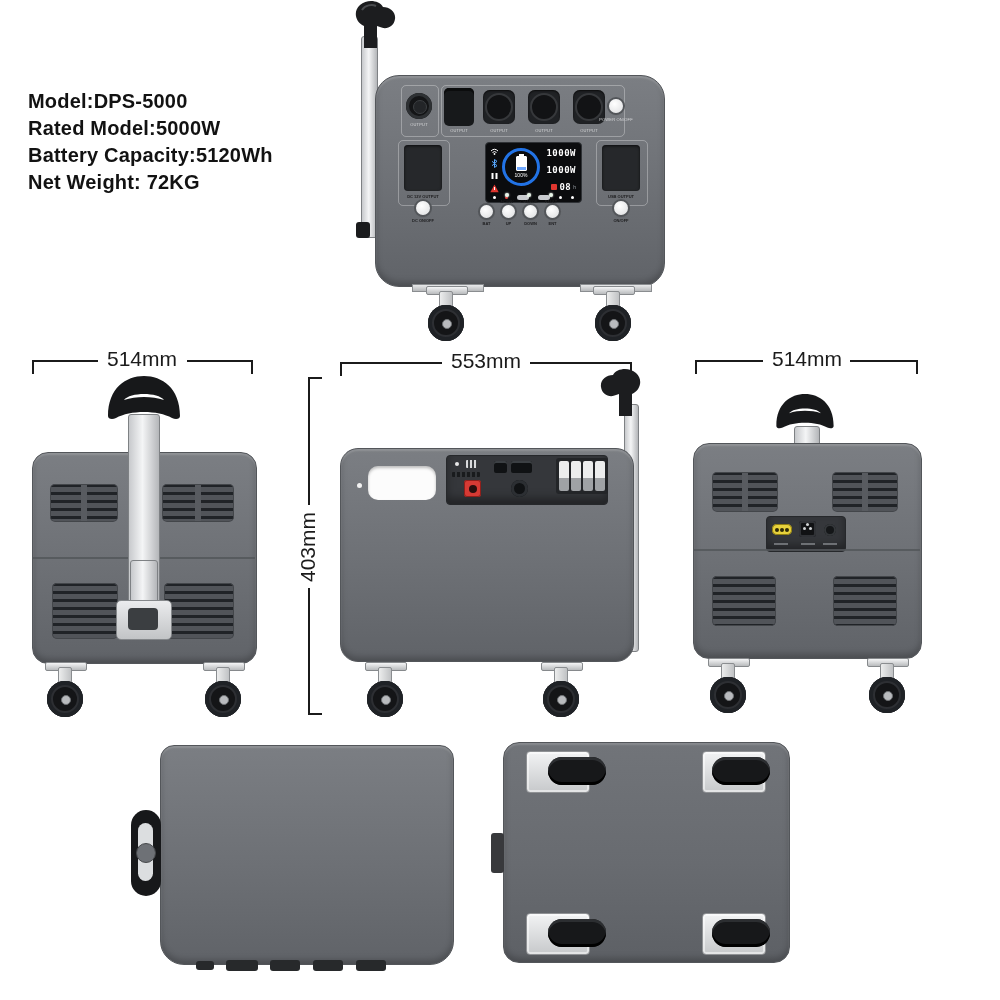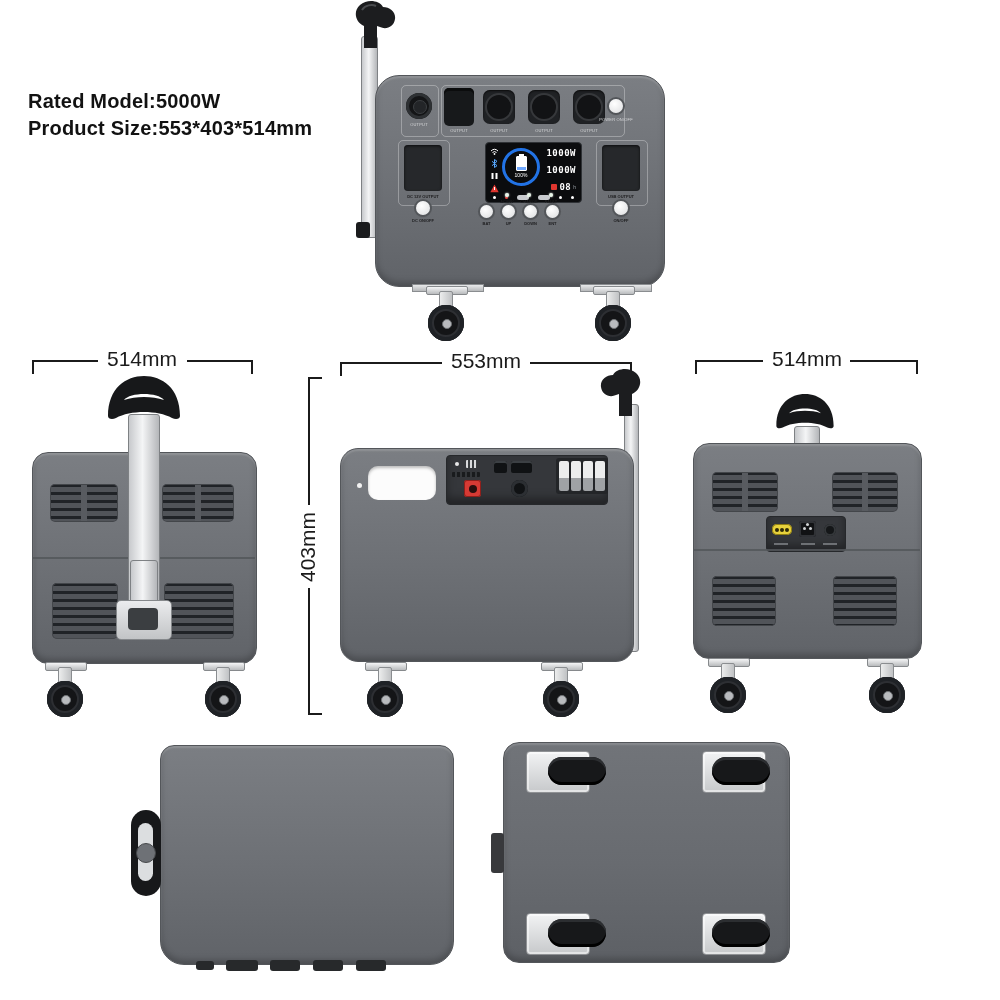--- a/index.html
+++ b/index.html
@@ -86,22 +86,24 @@
   .breakers{position:absolute;background:#232528;border-radius:3px;display:flex;gap:2px;padding:3px;}
   .breakers span{flex:1;background:linear-gradient(180deg,#eceded 0 55%,#9fa2a5 55%);border-radius:2px;}
   .portbar{position:absolute;height:2px;background:#9a9da1;opacity:.6;}
 </style>
 </head>
 <body>
 
 <div id="canvas">
 
   <div class="specs">
+    <div class="spec-line">Model:DPS-5000</div>
     <div class="spec-line">Rated Model:5000W</div>
-    <div class="spec-line">Product Size:553*403*514mm</div>
+    <div class="spec-line">Battery Capacity:5120Wh</div>
+    <div class="spec-line">Net Weight: 72KG</div>
   </div>
 
   <div>
     <div class="pole" style="left:361px;top:36px;width:15px;height:200px;"></div>
     <div class="abs" style="left:356px;top:222px;width:14px;height:16px;background:#1a1b1d;border-radius:3px;"></div>
     <svg class="abs" style="left:350px;top:0px;" width="50" height="48" viewBox="0 0 50 48">
       <path d="M14,48 L14,26 C5,22 3,11 10,5 C17,-1 29,0 33,7 C40,7 46,12 45,19 C44,27 36,30 30,27 L27,26 L27,48 Z" fill="#1c1d1f"></path>
       <path d="M12,10 C15,5 22,4 26,6" stroke="#4a4c4f" stroke-width="2" fill="none"></path>
     </svg>
 

